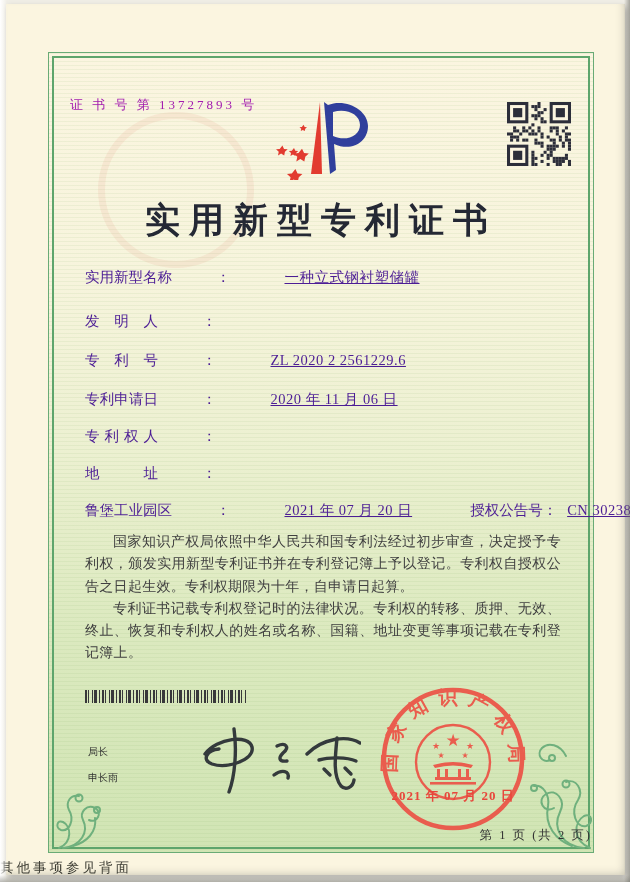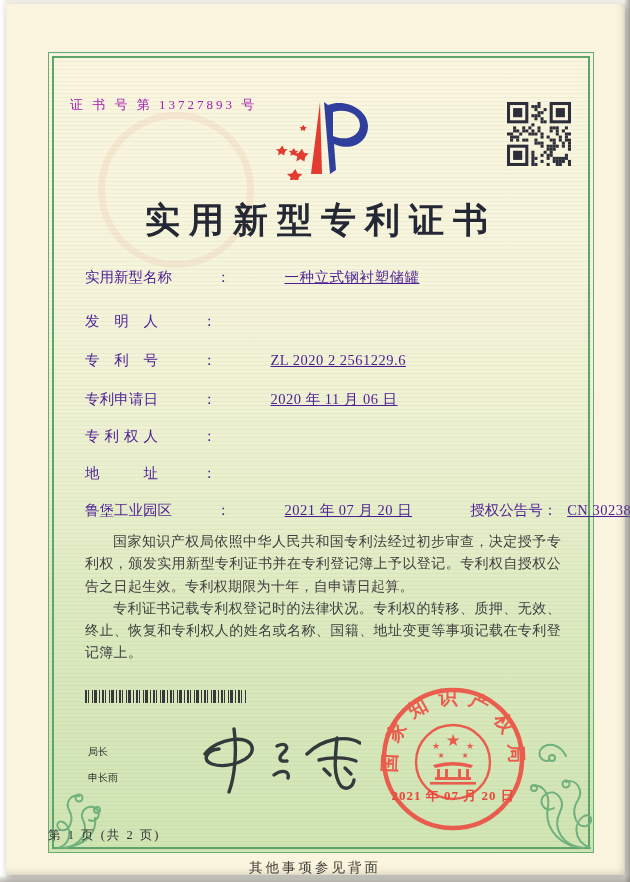--- a/index.html
+++ b/index.html
@@ -64,25 +64,25 @@
       #38383a 14px 15px, rgba(0,0,0,0) 15px 17px);
   }
   .issuer{position:absolute;left:82px;top:735px;font-size:10px;color:#2f2f2f;line-height:26px;}
   .signature{position:absolute;left:183px;top:720px;width:172px;height:74px;}
   .seal{position:absolute;left:371px;top:679px;width:152px;height:152px;}
   .seal-date{
     position:absolute;left:371px;top:783px;width:152px;text-align:center;
     font-size:13px;font-weight:700;color:#e8473c;letter-spacing:1px;
   }
   .page-no{
-    position:absolute;left:42px;top:823px;width:544px;text-align:left;
+    position:absolute;left:42px;top:823px;width:544px;text-align:right;
     font-size:12.5px;color:#333;letter-spacing:2px;
   }
   .back-note{
-    position:absolute;left:0;top:859px;width:630px;text-align:center;
+    position:absolute;left:0;top:859px;width:630px;
     font-size:13.5px;color:#3b3b32;letter-spacing:3px;
   }
   .orn{position:absolute;pointer-events:none;}
   .orn-left{left:47px;top:764px;width:74px;height:84px;}
   .orn-right{left:508px;top:730px;width:82px;height:118px;transform:scaleX(-1);}
   .edge-right{position:absolute;right:0;top:0;width:6px;height:100%;
     background:linear-gradient(90deg, rgba(0,0,0,0), rgba(105,105,98,.55));}
   .edge-bottom{position:absolute;left:0;bottom:0;width:100%;height:7px;
     background:linear-gradient(180deg, rgba(0,0,0,0), rgba(105,105,98,.45));}
   .edge-left{position:absolute;left:0;top:0;width:7px;height:100%;

